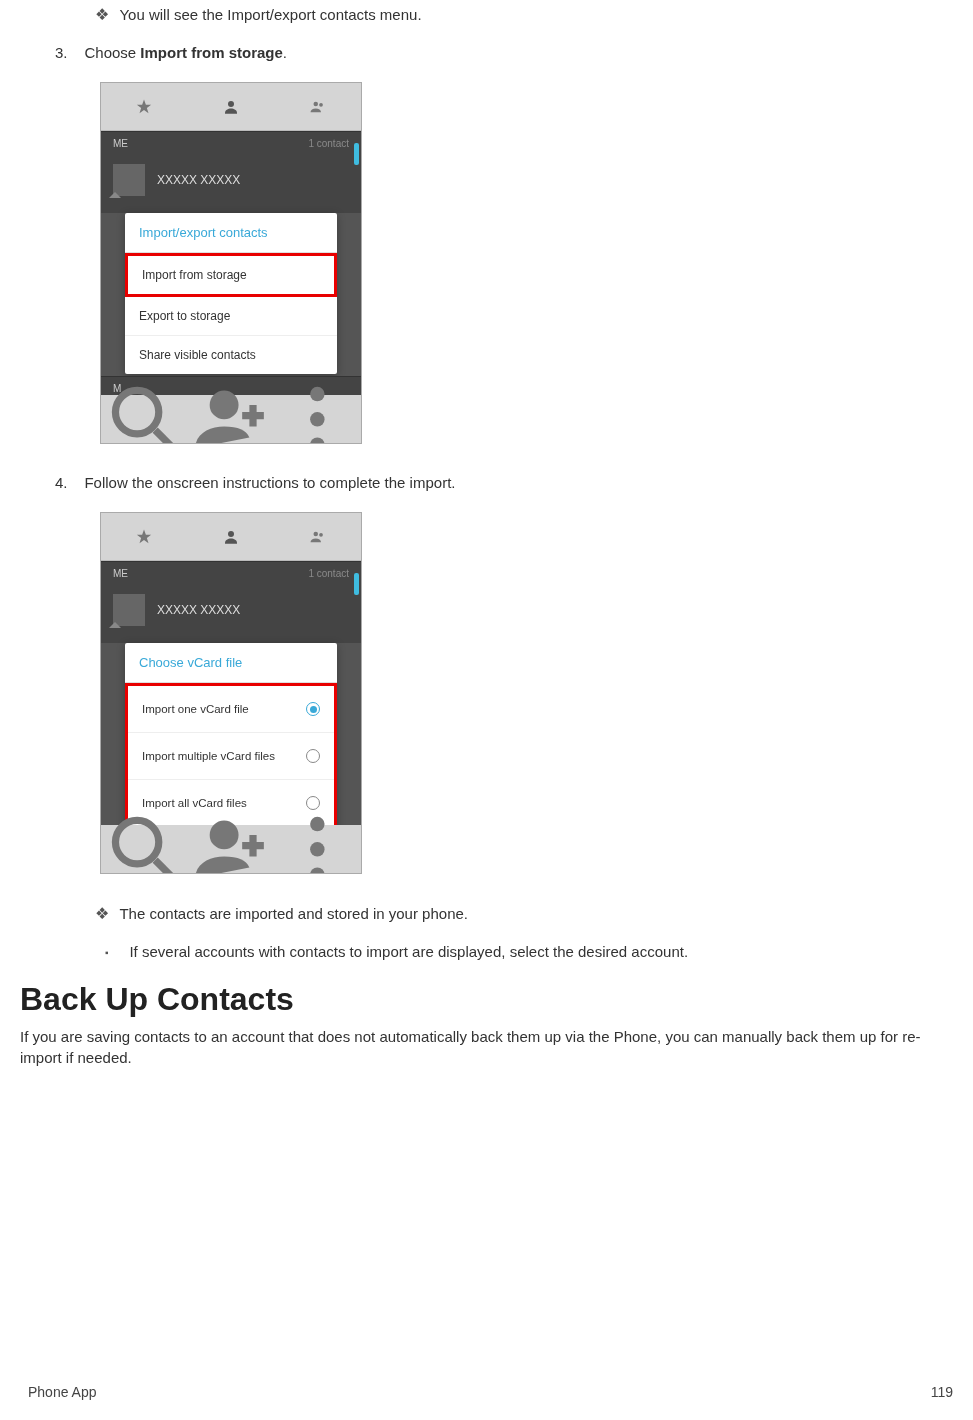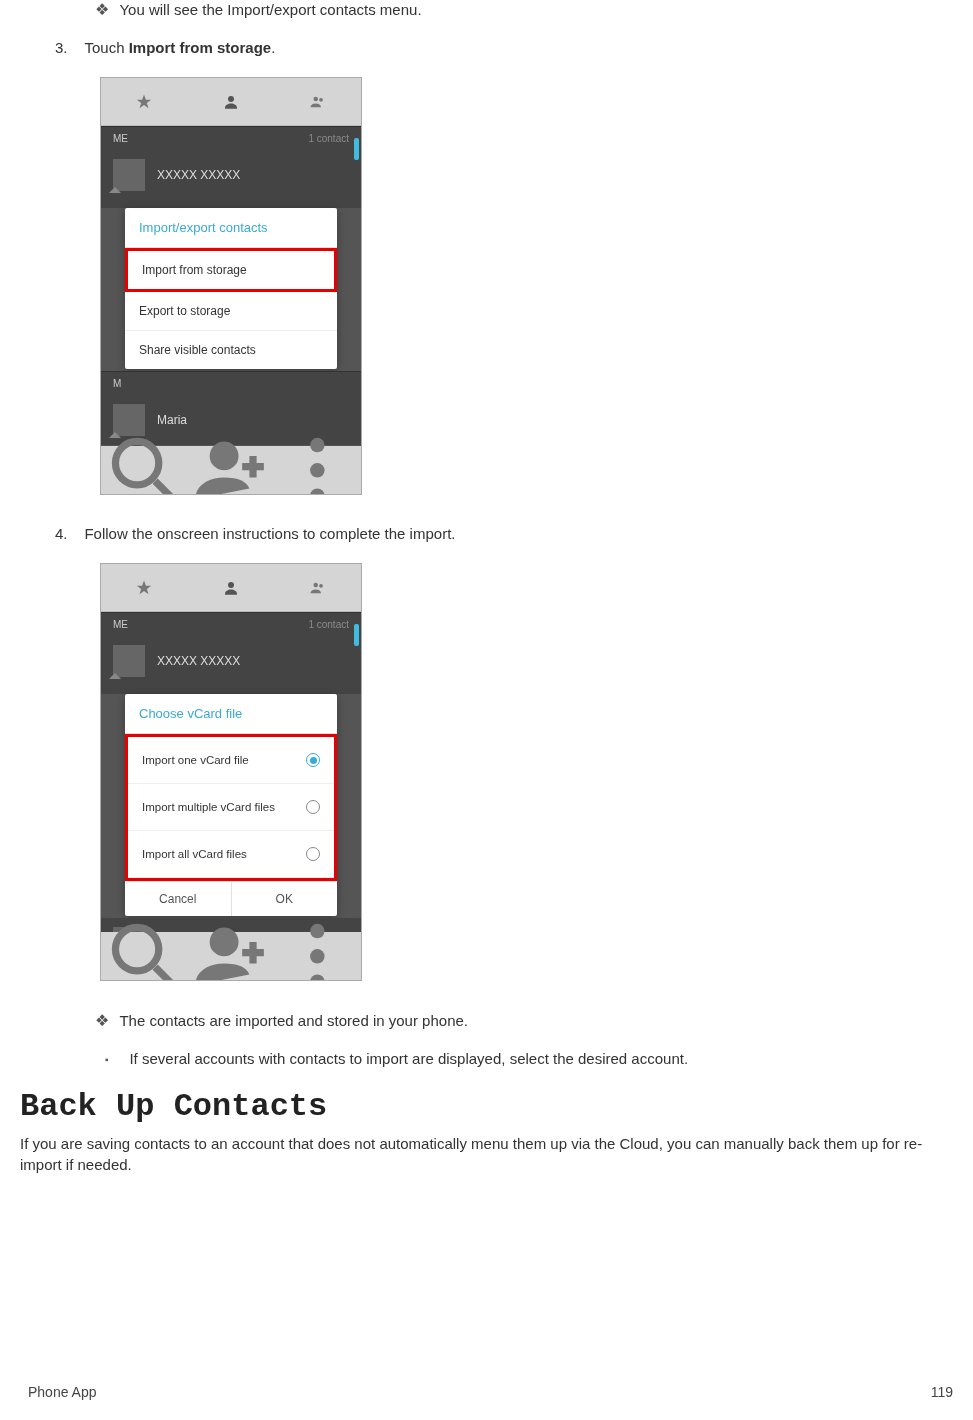--- a/index.html
+++ b/index.html
@@ -12,20 +12,21 @@
       background: #fff;
       color: #333;
       width: 973px;
       height: 1420px;
       position: relative;
       padding: 0 20px;
     }
     .bullet-diamond {
       padding-left: 75px;
       margin-bottom: 20px;
+      margin-top: 5px;
     }
     .bullet-diamond .marker {
       display: inline-block;
       width: 20px;
       color: #555;
     }
     .numbered-item {
       padding-left: 35px;
       margin-bottom: 20px;
     }
@@ -37,21 +38,21 @@
       font-weight: bold;
     }
     .screenshot-container {
       margin-left: 80px;
       margin-bottom: 30px;
       border: 1px solid #aaa;
     }
     
     .phone-screen {
       width: 260px;
-      height: 416px;
+      height: 360px;
       background: #555;
       position: relative;
       overflow: hidden;
     }
     .phone-topbar {
       height: 48px;
       background: #d5d5d5;
       display: flex;
       align-items: center;
       justify-content: space-around;
@@ -193,21 +194,21 @@
     }
     .bullet-square .marker {
       display: inline-block;
       width: 20px;
       color: #555;
       font-size: 10px;
       vertical-align: middle;
     }
 
     h1.section-heading {
-      font-family: Liberation Mono, monospace;
+      font-family: Liberation Sans, sans-serif;
       font-size: 32px;
       font-weight: bold;
       color: #222;
       margin-bottom: 8px;
     }
     .section-desc {
       font-size: 15px;
       line-height: 1.4;
       margin-bottom: 20px;
     }
@@ -226,21 +227,21 @@
 </head>
 <body>
 
 <div class="bullet-diamond">
   <span class="marker">❖</span>
   <span class="step-text">You will see the Import/export contacts menu.</span>
 </div>
 
 <div class="numbered-item">
   <span class="num step-text">3.</span>
-  <span class="step-text">Touch </span><span class="step-text bold">Import from storage</span><span class="step-text">.</span>
+  <span class="step-text">Choose </span><span class="step-text bold">Import from storage</span><span class="step-text">.</span>
 </div>
 
 <div class="screenshot-container" style="width:262px;">
   <div class="phone-screen">
     <div class="phone-topbar">
       <svg class="icon" viewBox="0 0 24 24" fill="#777">
           <path d="M12 2l2.5 7h7l-5.7 4.2 2.2 7L12 16l-6 4.2 2.2-7L2.5 9h7z"></path>
         </svg>
       <svg class="icon" viewBox="0 0 24 24" fill="#555">
           <circle cx="12" cy="8" r="4"></circle>
@@ -381,18 +382,18 @@
   <span class="marker">❖</span>
   <span class="step-text">The contacts are imported and stored in your phone.</span>
 </div>
 
 <div class="bullet-square">
   <span class="marker">▪</span>
   <span class="step-text">If several accounts with contacts to import are displayed, select the desired account.</span>
 </div>
 
 <h1 class="section-heading">Back Up Contacts</h1>
-<p class="section-desc">If you are saving contacts to an account that does not automatically menu them up via the Cloud, you can manually back them up for re-import if needed.</p>
+<p class="section-desc">If you are saving contacts to an account that does not automatically back them up via the Phone, you can manually back them up for re-import if needed.</p>
 
 <div class="footer">
   <span>Phone App</span>
   <span>119</span>
 </div>
 
 </body></html>

